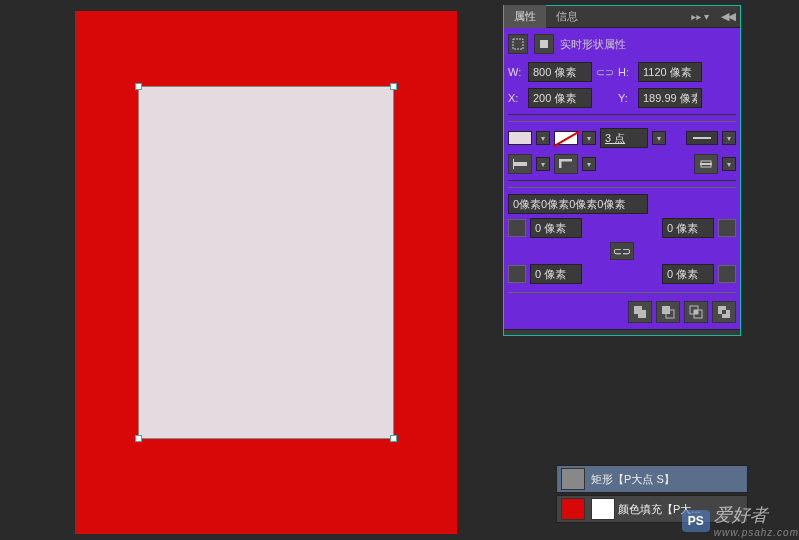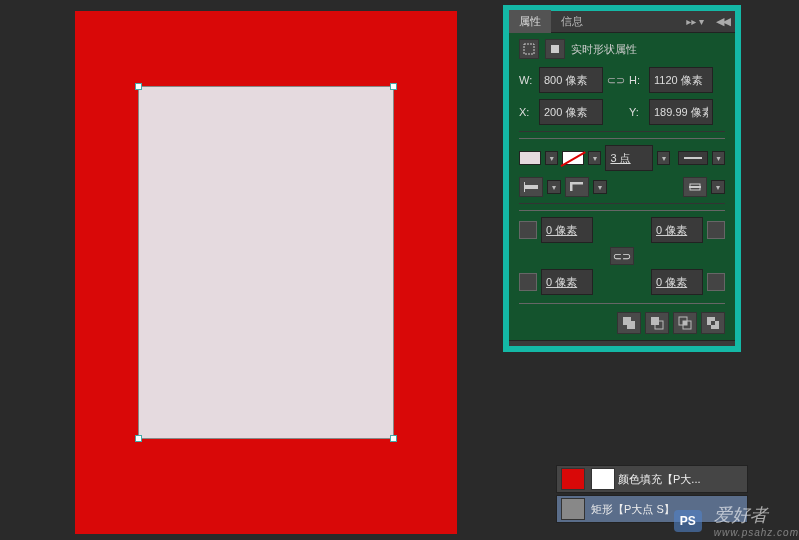--- a/index.html
+++ b/index.html
@@ -6,71 +6,71 @@
     body { background: #2a2a2a; width: 799px; height: 540px; overflow: hidden; font-family: "Microsoft YaHei", sans-serif; font-size: 11px; color: #ccc; position: relative; }
     
     .canvas-area { position: absolute; left: 75px; top: 11px; width: 382px; height: 523px; background: #d90808; }
     .inner-rect { position: absolute; left: 63px; top: 75px; width: 256px; height: 353px; background: #e5dadf; border: 1px solid #888; }
     .handle { position: absolute; width: 7px; height: 7px; background: #fff; border: 1px solid #4aa; }
     .h-tl { left: -4px; top: -4px; }
     .h-tr { right: -4px; top: -4px; }
     .h-bl { left: -4px; bottom: -4px; }
     .h-br { right: -4px; bottom: -4px; }
     
-    .panel { position: absolute; right: 58px; top: 5px; width: 238px; background: #14532d; border: 6px solid #14b8a6; }
+    .panel { position: absolute; right: 58px; top: 5px; width: 238px; background: #6d28d9; border: 1px solid #14b8a6; }
     .tab-bar { height: 22px; background: #3a3a3a; display: flex; align-items: center; border-bottom: 1px solid #222; }
     .tab { padding: 4px 10px; font-size: 11px; color: #bbb; cursor: pointer; }
     .tab.active { background: #535353; color: #ddd; }
     .tab-menu { margin-left: auto; padding: 0 6px; color: #aaa; font-size: 10px; cursor: pointer; }
     .tab-close { padding: 0 6px; color: #aaa; cursor: pointer; letter-spacing:-2px; }
     
-    .panel-body { padding: 6px 10px; }
+    .panel-body { padding: 6px 4px; }
     .header-row { display: flex; align-items: center; gap: 6px; margin-bottom: 8px; }
     .icon-btn { width: 20px; height: 20px; background: #444; border: 1px solid #333; display: flex; align-items: center; justify-content: center; color: #ccc; }
     
     .field-row { display: flex; align-items: center; gap: 4px; margin: 6px 0; }
     .lbl { width: 16px; color: #ddd; }
-    .input { background: #3a3a3a; border: 1px solid #222; color: #ddd; padding: 2px 4px; width: 64px; height: 26px; font-size: 11px; }
+    .input { background: #3a3a3a; border: 1px solid #222; color: #ddd; padding: 2px 4px; width: 64px; height: 20px; font-size: 11px; }
     .link-icon { width: 18px; height: 18px; display: flex; align-items: center; justify-content: center; color: #aaa; }
     
     .divider { height: 1px; background: #333; margin: 6px 0; }
     .divider-light { height: 1px; background: #666; margin: 1px 0; }
     
     .swatch { width: 24px; height: 14px; border: 1px solid #222; background: #e5dadf; }
     .stroke-swatch { width: 24px; height: 14px; border: 1px solid #222; background: #fff; position: relative; }
     .stroke-swatch::after { content: ''; position: absolute; width: 140%; height: 1.5px; background: #d00; transform: rotate(-30deg); top: 50%; left: -20%; }
     .stroke-width { width: 48px; text-decoration: underline; }
     .dd { width: 14px; height: 14px; background: #444; border: 1px solid #222; display: flex; align-items: center; justify-content: center; font-size: 8px; color: #bbb; }
     .line-style { width: 32px; height: 14px; background: #3a3a3a; border: 1px solid #222; display: flex; align-items: center; justify-content: center; }
     .line-style::before { content: ''; width: 18px; height: 2px; background: #ccc; }
     
     .align-btn { width: 24px; height: 20px; background: #494949; border: 1px solid #333; display: flex; align-items: center; justify-content: center; }
     
     .corner-group { margin: 6px 0; }
     .full-input { width: 140px; }
-    .corner-row { display: flex; align-items: center; gap: 4px; margin: 4px 0; text-decoration: underline; }
+    .corner-row { display: flex; align-items: center; gap: 4px; margin: 4px 0; }
     .corner-icon { width: 18px; height: 18px; border: 1px solid #666; background: #444; position: relative; }
     .corner-input { width: 52px; }
     .center-link { display: flex; justify-content: center; margin: 4px 0; }
     .link-box { width: 24px; height: 18px; border: 1px solid #333; background: #444; display: flex; align-items: center; justify-content: center; font-size: 11px; color: #ddd; }
     
     .pathfinder { display: flex; gap: 4px; justify-content: flex-end; margin-top: 8px; padding-top: 8px; border-top: 1px solid #666; }
     .pf-btn { width: 24px; height: 22px; background: #494949; border: 1px solid #333; display: flex; align-items: center; justify-content: center; }
     
     .panel-footer { height: 6px; background: #3a3a3a; border-top: 1px solid #222; }
     
     .layers { position: absolute; right: 51px; bottom: 15px; width: 192px; }
     .layer-item { display: flex; align-items: center; height: 28px; background: #5a6d8a; border: 1px solid #222; margin-bottom: 2px; padding: 2px 4px; gap: 6px; }
     .layer-item.fill { background: #454545; }
     .layer-thumb { width: 24px; height: 22px; background: #888; border: 1px solid #333; flex-shrink: 0; }
     .layer-thumb.red { background: #d90808; }
     .layer-thumb.white { background: #fff; margin-right:-3px; }
     .layer-name { font-size: 11px; color: #eee; white-space: nowrap; overflow: hidden; }
     
-    .watermark { position: absolute; right: 0px; bottom: 2px; color: rgba(255,255,255,0.6); font-size: 18px; font-style: italic; display:flex; align-items:center; gap:12px; }
+    .watermark { position: absolute; right: 0px; bottom: 2px; color: rgba(255,255,255,0.6); font-size: 18px; font-style: italic; display:flex; align-items:center; gap:4px; }
     .watermark small { font-size: 10px; display: block; color: rgba(255,255,255,0.4); letter-spacing:1px; }
     .wm-logo { width:28px; height:22px; background:rgba(80,130,200,0.6); border-radius:4px; display:flex; align-items:center; justify-content:center; color:#fff; font-weight:bold; font-style:normal; font-size:12px;}
     
     svg { display: block; }
   </style>
 </head>
 <body>
 
 <div class="canvas-area">
   <div class="inner-rect">
@@ -154,20 +154,21 @@
             <rect x="1" y="4" width="12" height="2" fill="#ccc"></rect>
           </svg>
         </div>
       <div class="dd">▾</div>
     </div>
 
     <div class="divider"></div>
       <div class="divider-light"></div>
 
     <div class="corner-group">
+      <input class="input full-input" value="0像素0像素0像素0像素" style="">
       <div class="corner-row">
         <div class="corner-icon"></div>
         <input class="input corner-input" value="0 像素" style="">
         <div style="flex:1"></div>
         <input class="input corner-input" value="0 像素" style="">
         <div class="corner-icon"></div>
       </div>
       <div class="center-link">
           <div class="link-box">⊂⊃</div>
         </div>
@@ -206,28 +207,28 @@
             <rect x="5" y="5" width="8" height="8" fill="#bbb"></rect>
             <rect x="5" y="5" width="4" height="4" fill="#494949"></rect>
           </svg>
         </div>
     </div>
   </div>
   <div class="panel-footer"></div>
 </div>
 
 <div class="layers">
+  <div class="layer-item">
+    <div class="layer-thumb"></div>
+    <span class="layer-name">矩形【P大点 S】</span>
+  </div>
   <div class="layer-item fill">
     <div class="layer-thumb red"></div>
     <div class="layer-thumb white"></div>
     <span class="layer-name">颜色填充【P大...</span>
-  </div>
-  <div class="layer-item">
-    <div class="layer-thumb"></div>
-    <span class="layer-name">矩形【P大点 S】</span>
   </div>
 </div>
 
 <div class="watermark">
   <div class="wm-logo">PS</div>
   <div>
     <span>爱好者</span>
     <small>www.psahz.com</small>
   </div>
 </div>

